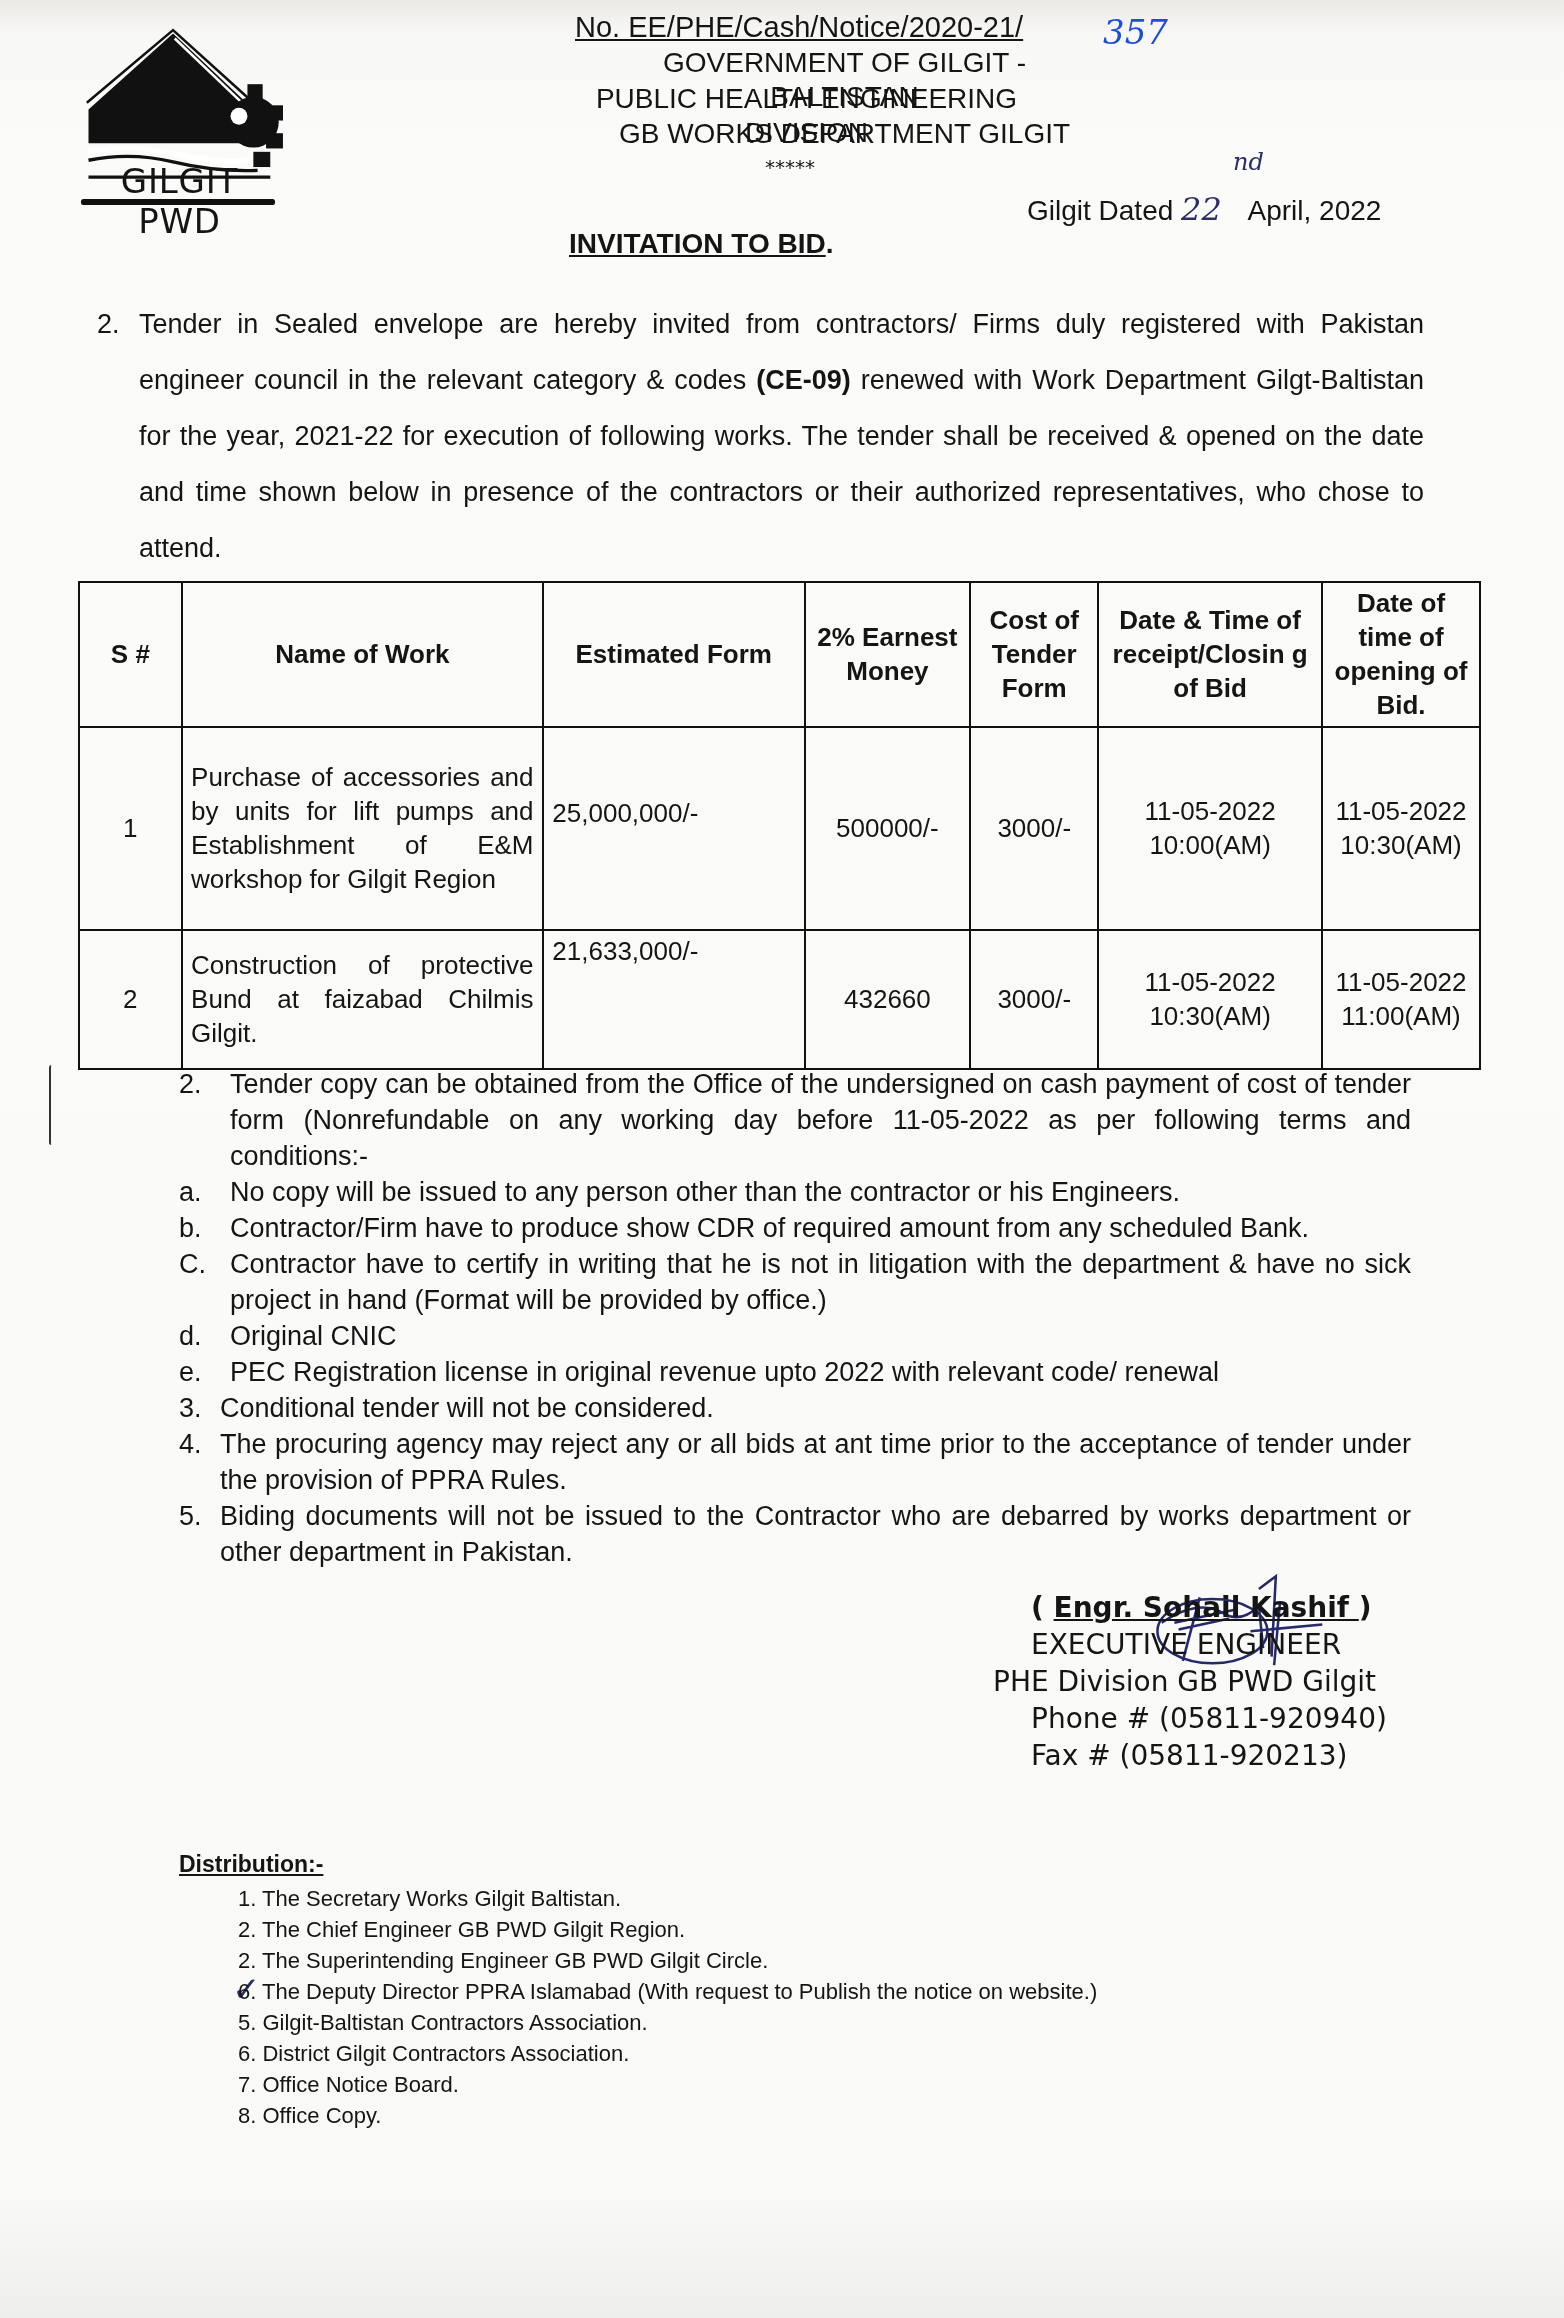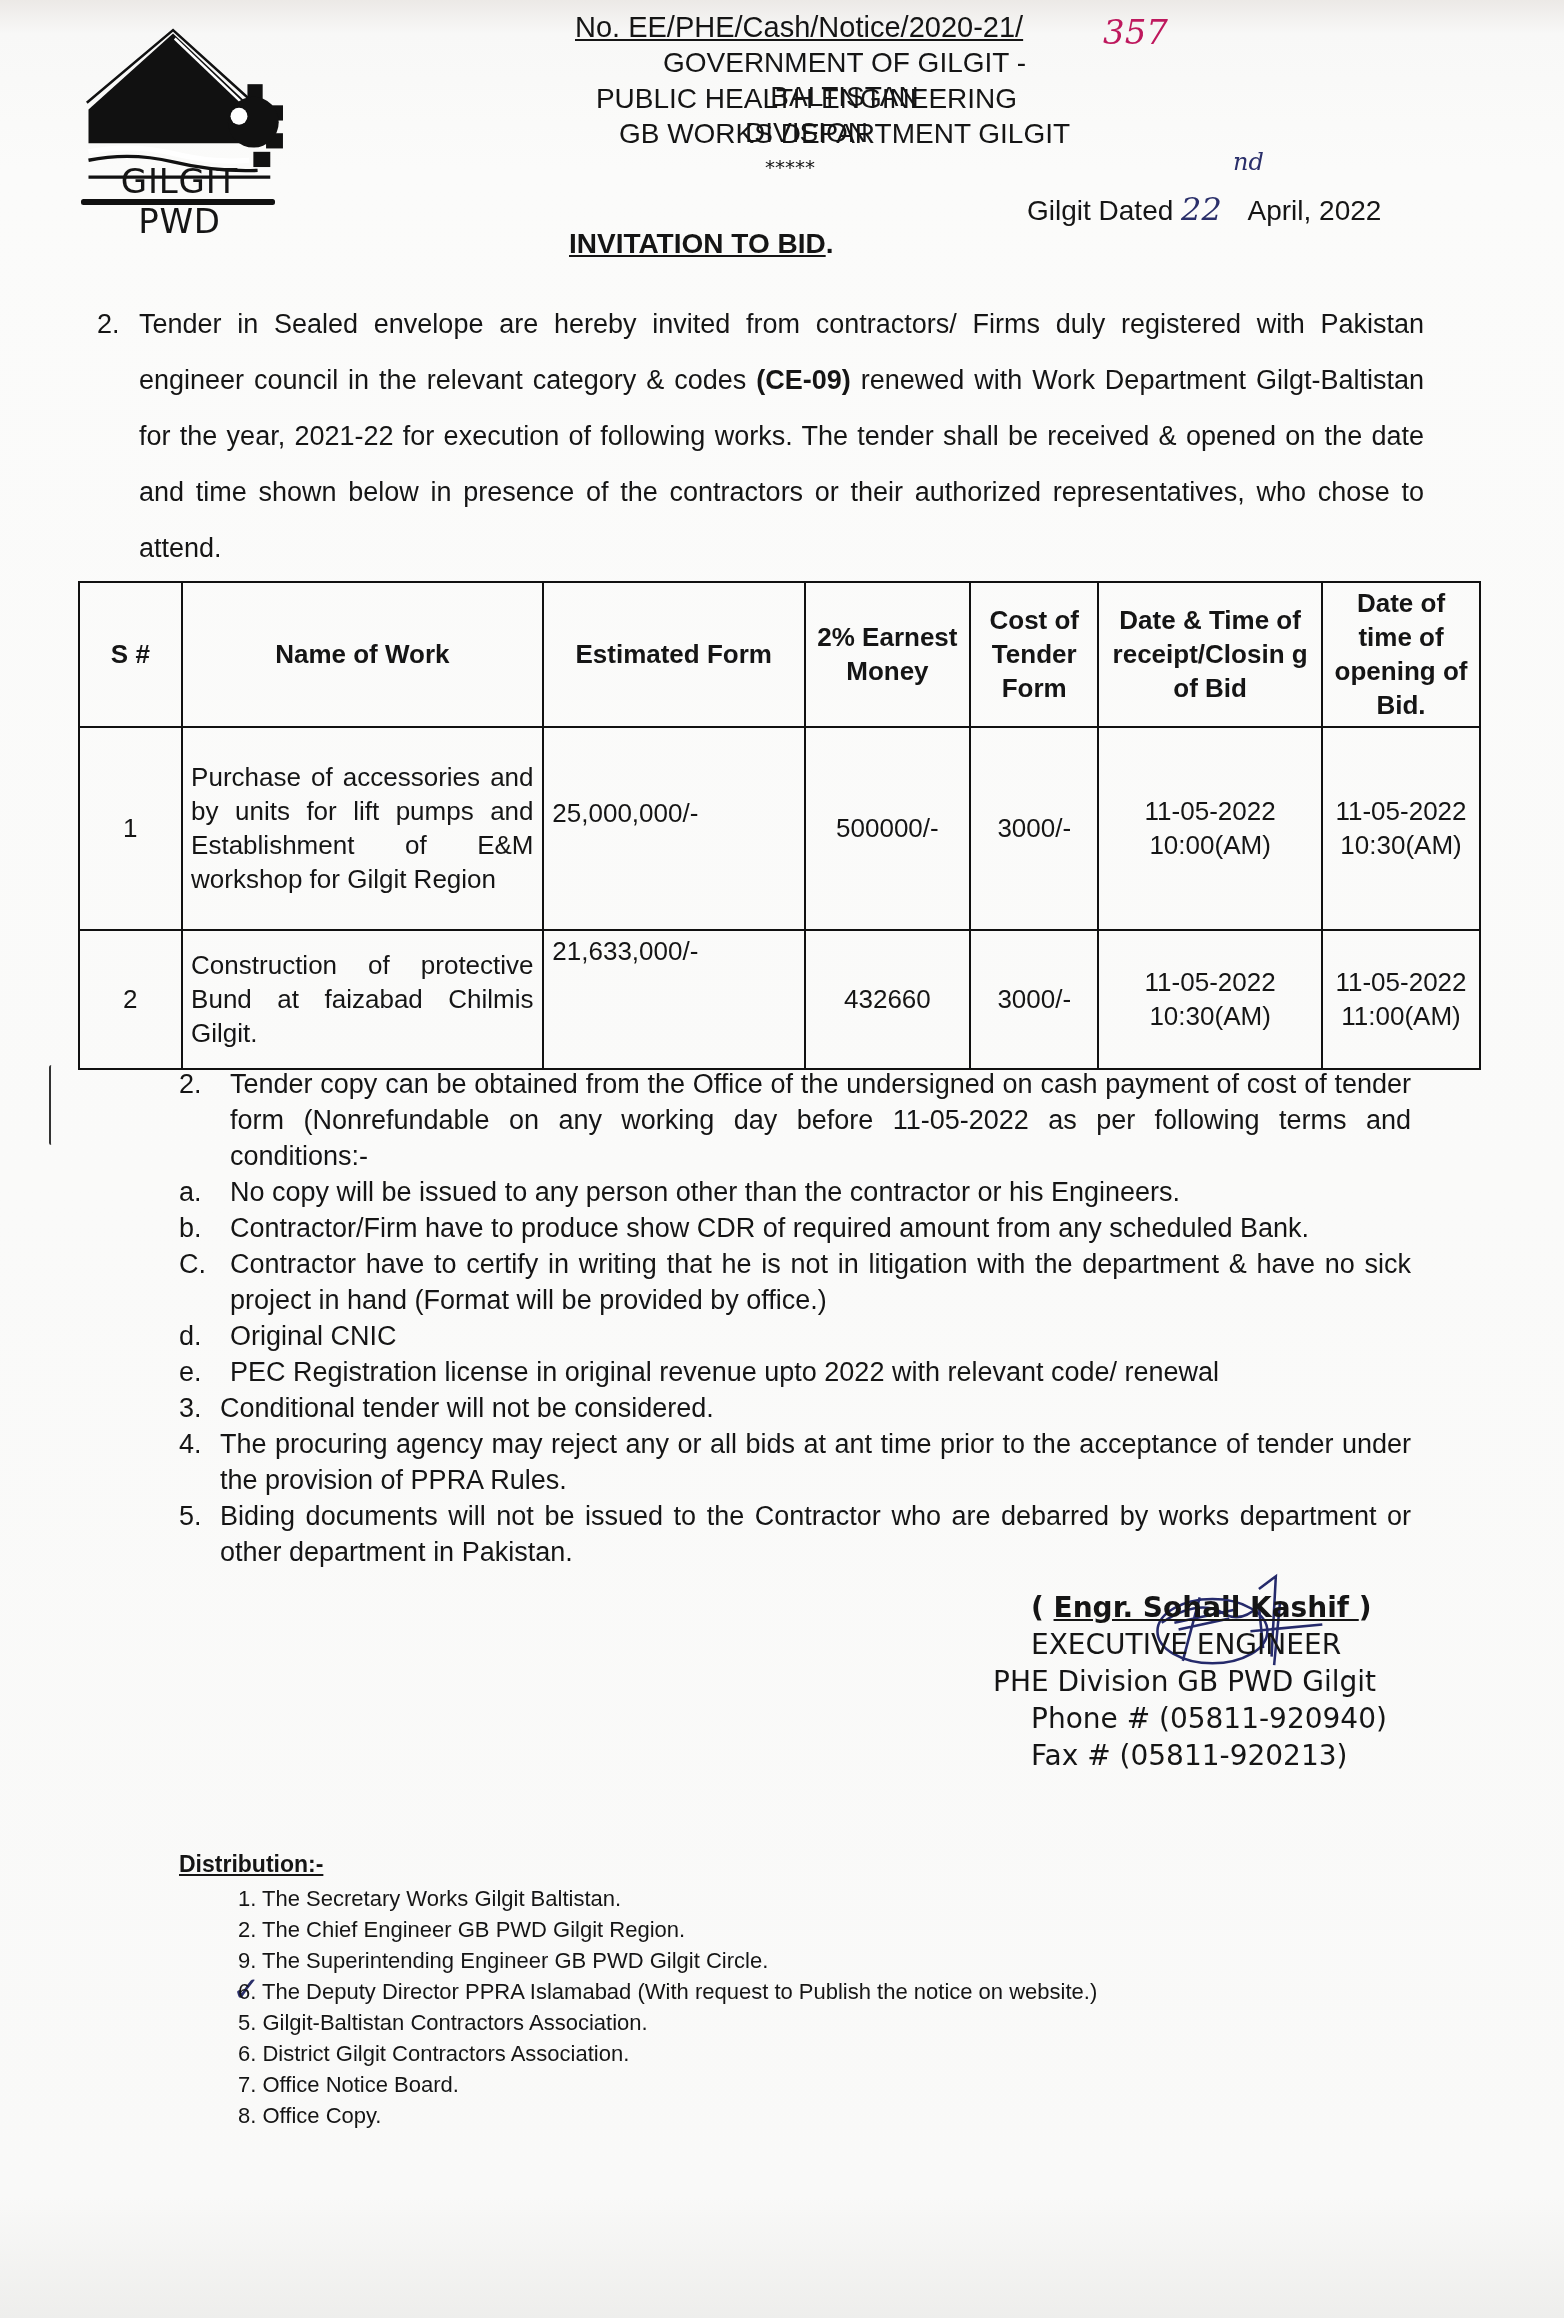--- a/index.html
+++ b/index.html
@@ -9,21 +9,21 @@
     font-family: "DejaVu Sans", "Liberation Sans", sans-serif;
     color: #151515;
     position: relative;
   }
   .abs { position: absolute; }
   .logo { left: 80px; top: 25px; width: 203px; height: 186px; }
   .logo-text { left: 80px; top: 161px; width: 199px; font-size: 34px; letter-spacing: 0.8px; text-align: center; }
   .logo-bar { left: 81px; top: 199px; width: 194px; height: 6px; background: #111; border-radius: 2.5px; }
   .hdr { font-family: "Liberation Sans", sans-serif; font-size: 28px; text-align: center; line-height: 34px; }
   .ref { left: 575px; top: 10px; font-weight: normal; text-decoration: underline; font-size: 29px; }
-  .refhand { left: 1103px; top: 12px; font-family: "DejaVu Serif", serif; font-style: italic; color: #be185d; font-size: 34px; }
+  .refhand { left: 1103px; top: 12px; font-family: "DejaVu Serif", serif; font-style: italic; color: #1d4ed8; font-size: 34px; }
   .h1 { left: 591px; top: 46px; width: 507px; }
   .h2 { left: 532px; top: 82px; width: 549px; text-align: center; }
   .h3 { left: 591px; top: 117px; width: 507px; }
   .stars { left: 765px; top: 155px; font-size: 20px; }
   .date { left: 1027px; top: 190px; font-size: 28px; font-family: "Liberation Sans", sans-serif; }
   .date .hand { font-family: "DejaVu Serif", serif; font-style: italic; color: #2a2f6a; font-size: 32px; position: relative; }
   .date .sup { position: absolute; left: 52px; top: -42px; font-size: 24px; }
   .title { left: 569px; top: 228px; font-size: 28px; font-weight: bold; text-decoration: underline; font-family: "Liberation Sans", sans-serif; }
   .para { left: 97px; top: 296px; width: 1327px; font-size: 27px; line-height: 56px; font-family: "Liberation Sans", sans-serif; text-align: justify; }
   .para .num { position: absolute; left: 0; top: 0; }
@@ -164,20 +164,20 @@
   <div>PHE Division GB PWD Gilgit</div>
   <div style="margin-left:38px">Phone # (05811-920940)</div>
   <div style="margin-left:38px">Fax #  (05811-920213)</div>
 </div>
 
 <div class="abs dist-h">Distribution:-</div>
 <div class="abs check">✓</div>
 <div class="abs dist">
   <div>1. The Secretary Works Gilgit Baltistan.</div>
   <div>2. The Chief Engineer GB PWD Gilgit Region.</div>
-  <div>9. The Superintending Engineer GB PWD Gilgit Circle.</div>
+  <div>2. The Superintending Engineer GB PWD Gilgit Circle.</div>
   <div>6. The Deputy Director PPRA Islamabad (With request to Publish the notice on website.)</div>
   <div>5. Gilgit-Baltistan Contractors Association.</div>
   <div>6. District Gilgit Contractors Association.</div>
   <div>7. Office Notice Board.</div>
   <div>8. Office Copy.</div>
 </div>
 
 
 </body></html>

